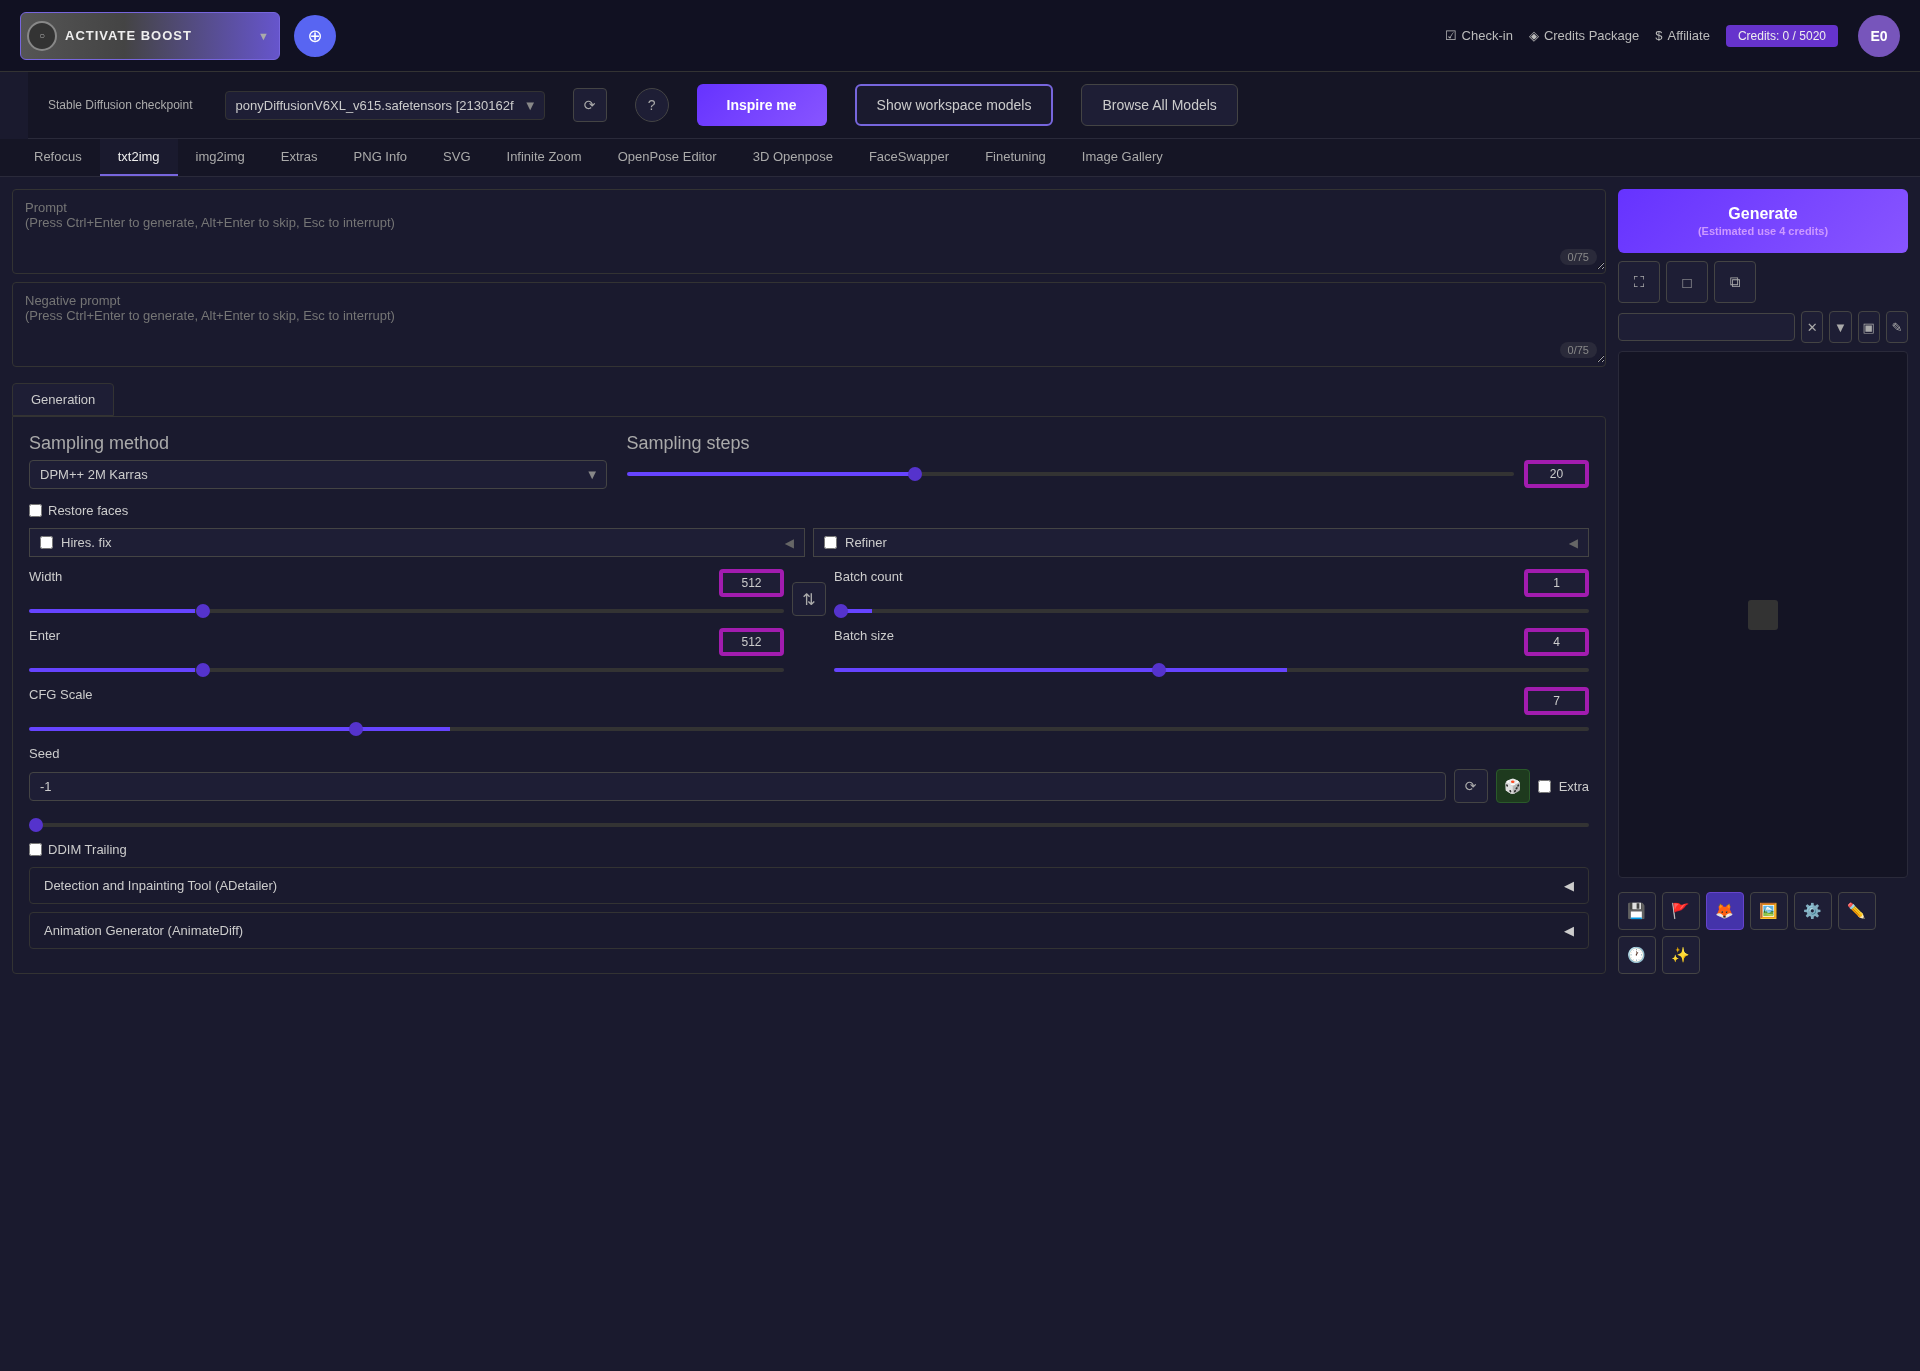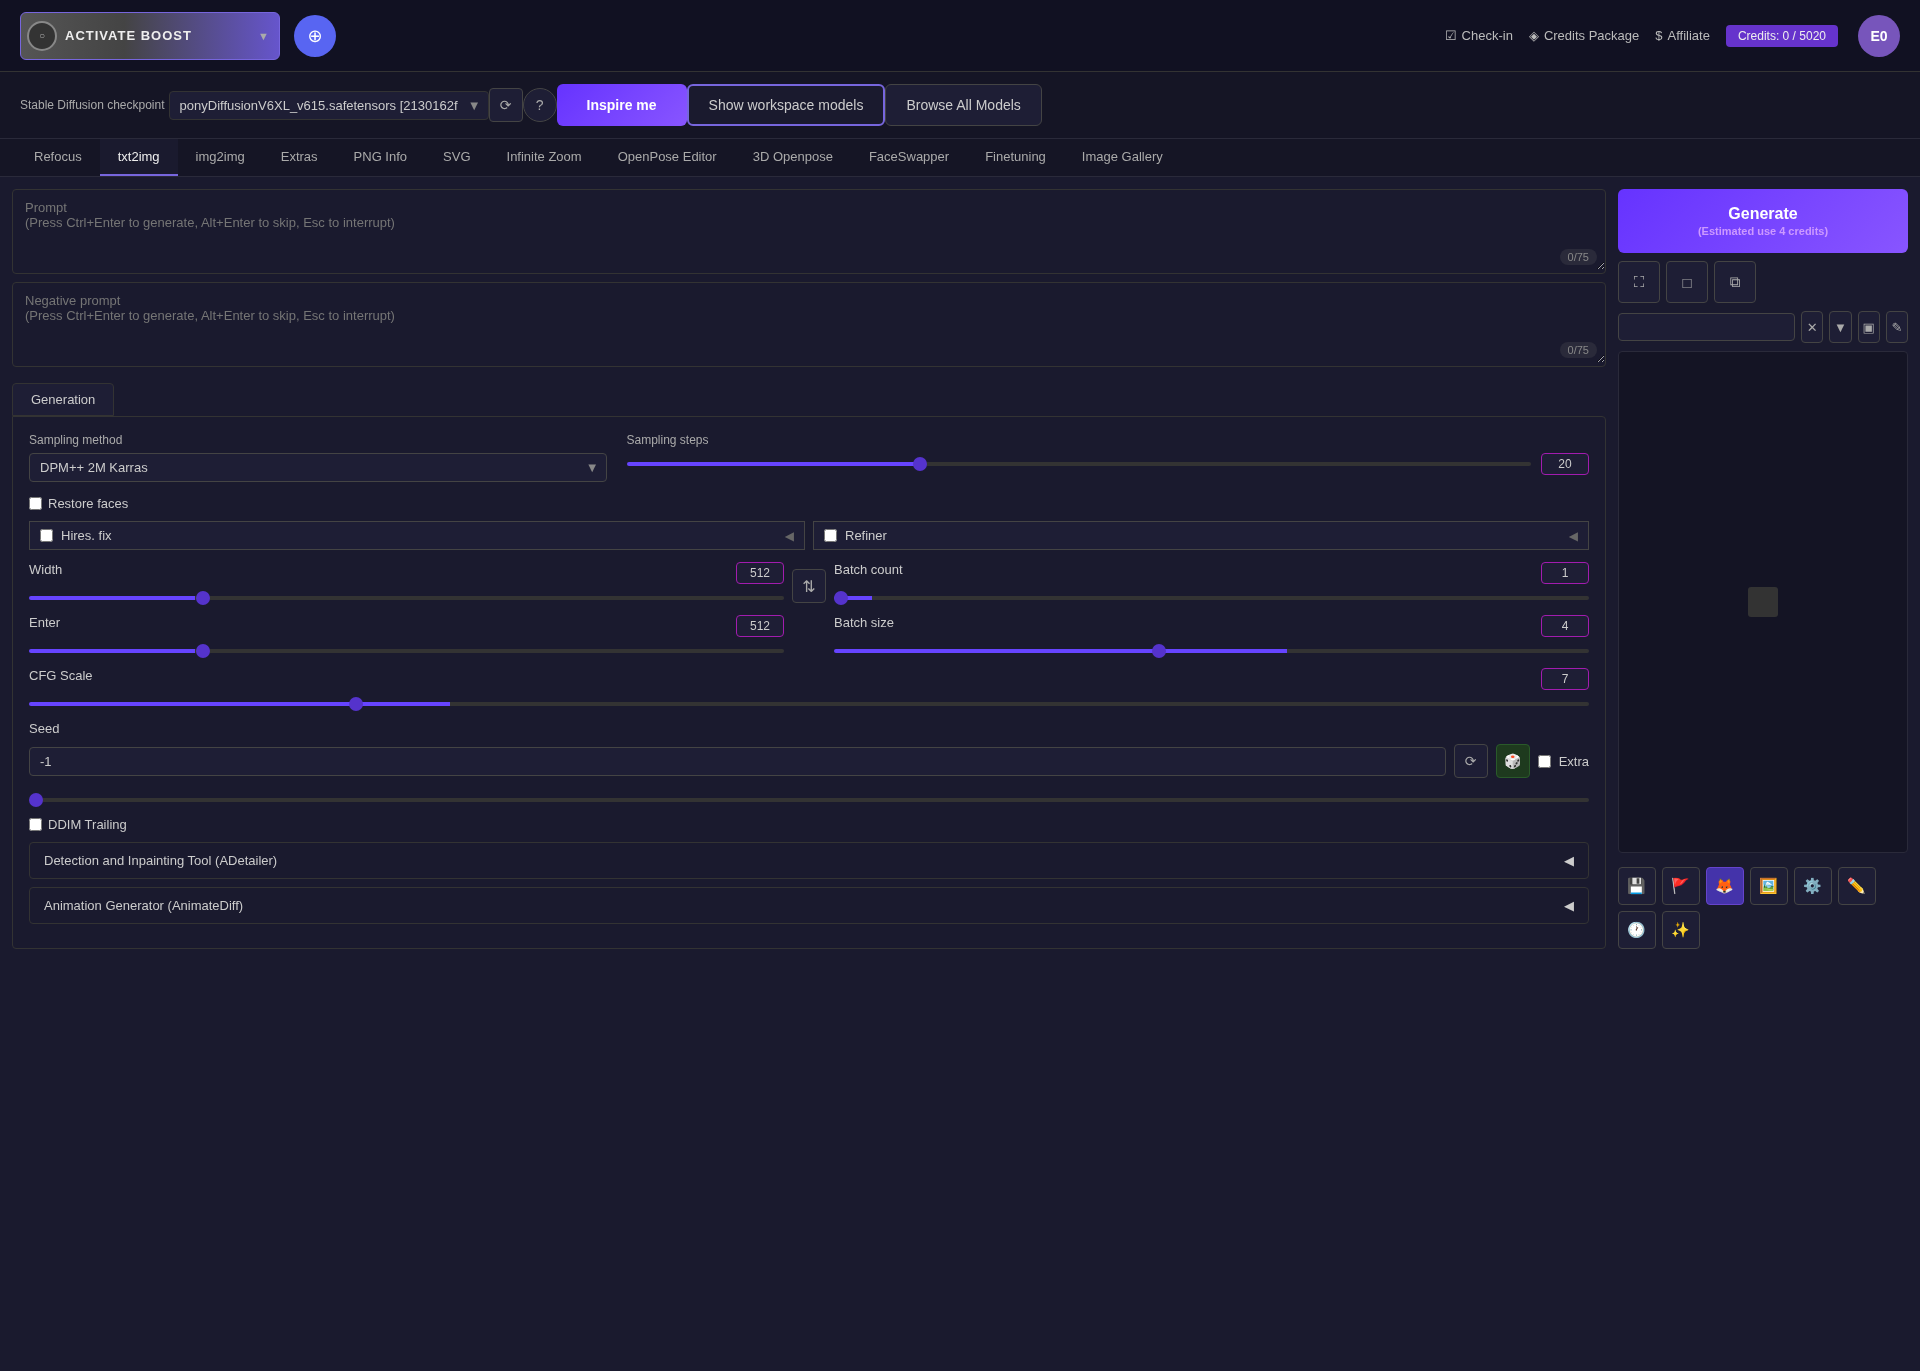--- a/index.html
+++ b/index.html
@@ -97,22 +97,23 @@
       font-weight: bold;
       color: white;
       font-size: 14px;
     }
     
     .checkpoint-bar {
       background: #151525;
       padding: 12px 20px;
       display: flex;
       align-items: center;
-      gap: 0;
+      gap: 28px;
       border-bottom: 1px solid #2a2a3a;
+      margin-left: 28px;
     }
     .checkpoint-label {
       color: #aaa;
       font-size: 12px;
       margin-right: 4px;
     }
     .checkpoint-select {
       background: #1e1e35;
       border: 1px solid #333;
       border-radius: 4px;
@@ -247,21 +248,21 @@
       gap: 20px;
       margin-bottom: 14px;
       align-items: flex-start;
     }
     .form-group {
       display: flex;
       flex-direction: column;
       gap: 6px;
     }
     .form-label {
-      font-size: 12px;
+      font-size: 18px;
       color: #aaa;
     }
     .select-input {
       background: #1e1e35;
       border: 1px solid #444;
       border-radius: 4px;
       color: #ccc;
       padding: 6px 28px 6px 10px;
       font-size: 13px;
       appearance: none;
@@ -283,26 +284,26 @@
     }
     .slider::-webkit-slider-thumb {
       -webkit-appearance: none;
       width: 14px; height: 14px;
       border-radius: 50%;
       background: #5533cc;
       cursor: pointer;
     }
     .num-box {
       background: #1e1e35;
-      border: 1px solid #a21caf;
+      border: 4px solid #a21caf;
       border-radius: 4px;
       color: #ccc;
       padding: 3px 8px;
       font-size: 12px;
-      width: 48px;
+      width: 65px;
       text-align: center;
     }
     .checkbox-row {
       display: flex;
       align-items: center;
       gap: 6px;
       margin-bottom: 10px;
     }
     .checkbox-row input[type=checkbox] {
       accent-color: #6644ff;

